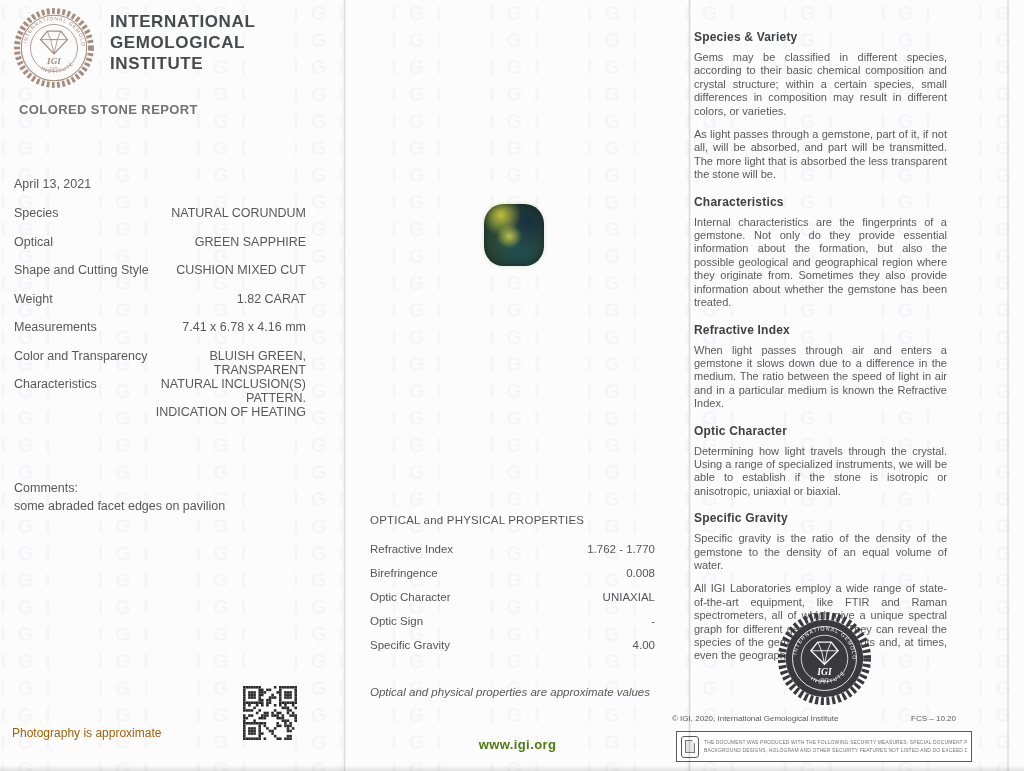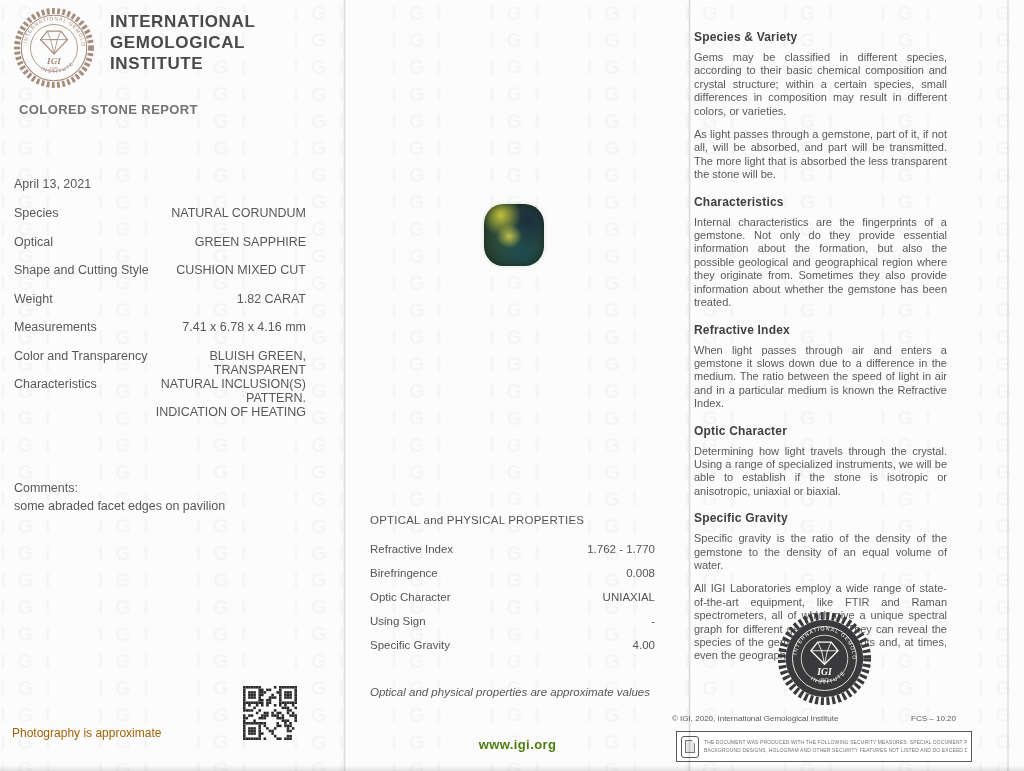--- a/index.html
+++ b/index.html
@@ -387,21 +387,21 @@
         </div>
       <div class="orow">
           <span>Birefringence</span>
           <span>0.008</span>
         </div>
       <div class="orow">
           <span>Optic Character</span>
           <span>UNIAXIAL</span>
         </div>
       <div class="orow">
-          <span>Using Sign</span>
+          <span>Optic Sign</span>
           <span>-</span>
         </div>
       <div class="orow">
           <span>Specific Gravity</span>
           <span>4.00</span>
         </div>
       <div class="opt-note">Optical and physical properties are approximate values</div>
     </div>
 
     <div class="website">www.igi.org</div>

